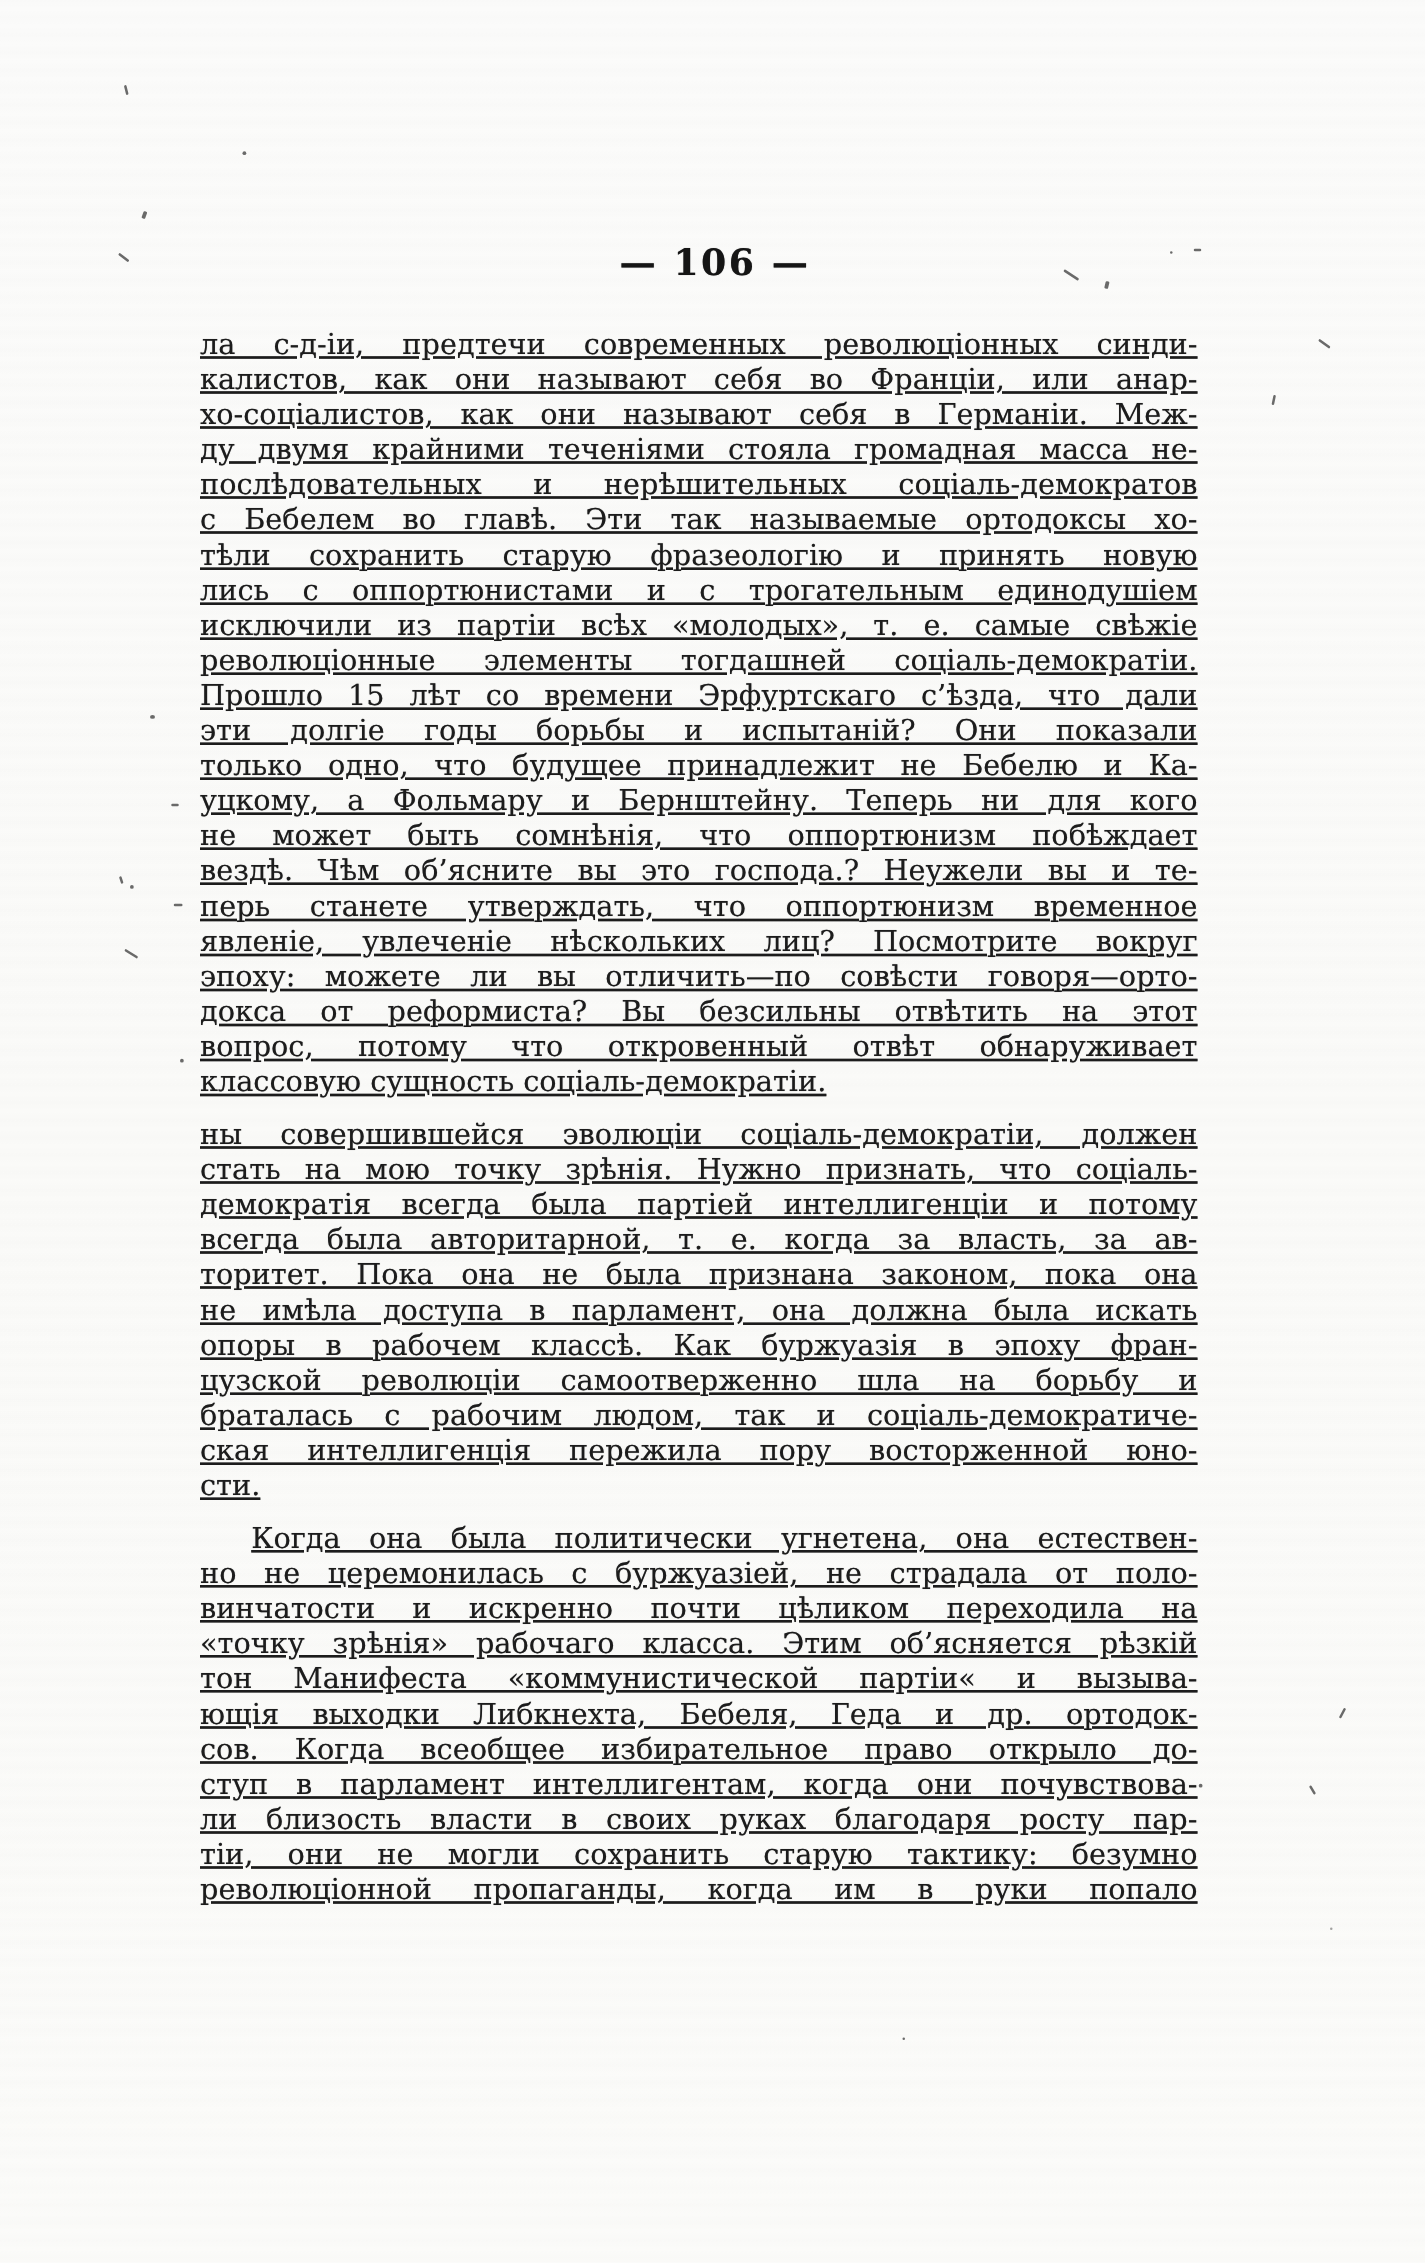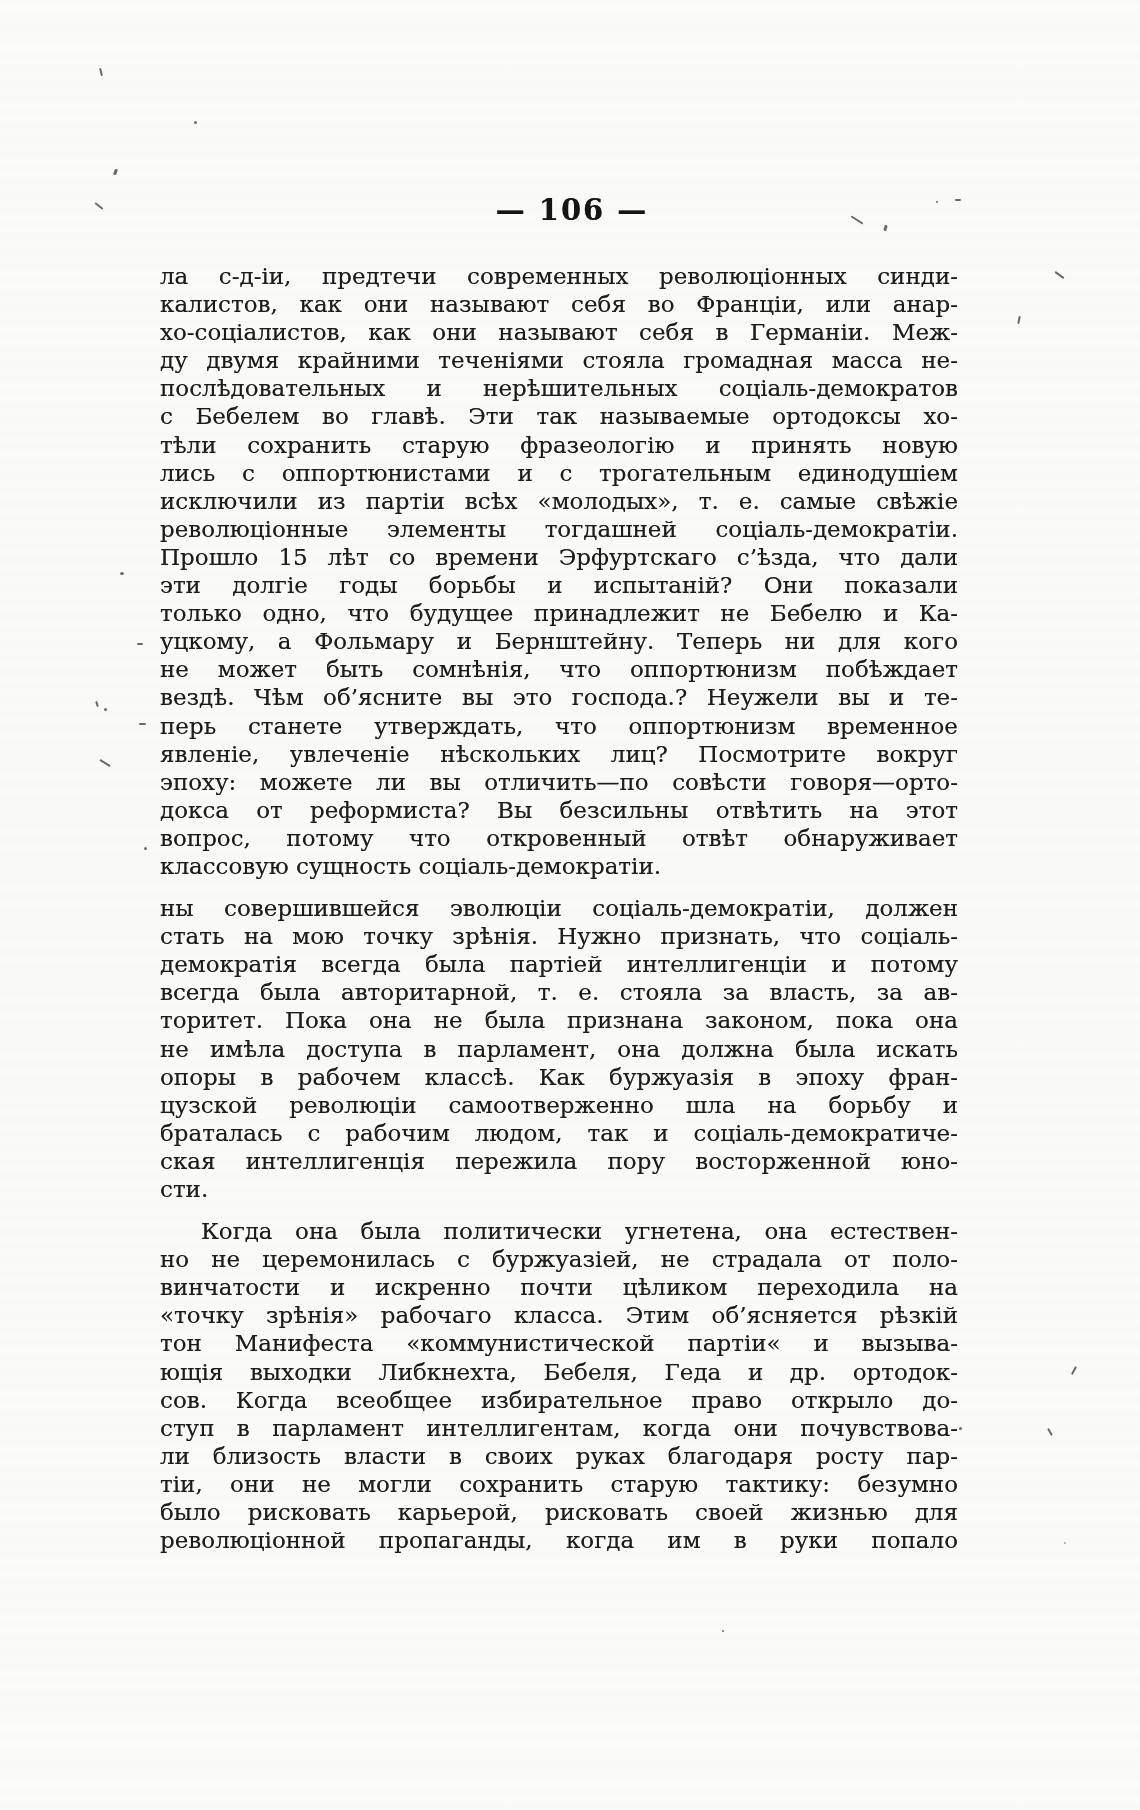--- a/index.html
+++ b/index.html
@@ -41,20 +41,21 @@
     left: 160px;
     width: 798px;
     font-size: 23px;
     line-height: 28.1px;
     text-shadow: 0 0 0.6px rgba(15,15,15,0.55);
   }
   .para + .para { margin-top: 14px; }
   .line {
     text-align: left;
     white-space: normal;
+    text-decoration: underline;
   }
   .line.jl {
     text-align: justify;
     text-align-last: justify;
     text-justify: inter-word;
   }
   .line.ind { padding-left: 41px; }
   .speck {
     position: absolute;
     background: #3a3a3a;
@@ -92,41 +93,40 @@
         <div class="line jl">явленіе, увлеченіе нѣскольких лиц? Посмотрите вокруг</div>
         <div class="line jl">эпоху: можете ли вы отличить—по совѣсти говоря—орто-</div>
         <div class="line jl">докса от реформиста? Вы безсильны отвѣтить на этот</div>
         <div class="line jl">вопрос, потому что откровенный отвѣт обнаруживает</div>
         <div class="line">классовую сущность соціаль-демократіи.</div>
       </div>
       <div class="para">
         <div class="line jl">ны совершившейся эволюціи соціаль-демократіи, должен</div>
         <div class="line jl">стать на мою точку зрѣнія. Нужно признать, что соціаль-</div>
         <div class="line jl">демократія всегда была партіей интеллигенціи и потому</div>
-        <div class="line jl">всегда была авторитарной, т. е. стояла за власть, за ав-</div>
+        <div class="line jl">всегда была авторитарной, т. е. когда за власть, за ав-</div>
         <div class="line jl">торитет. Пока она не была признана законом, пока она</div>
         <div class="line jl">не имѣла доступа в парламент, она должна была искать</div>
         <div class="line jl">опоры в рабочем классѣ. Как буржуазія в эпоху фран-</div>
         <div class="line jl">цузской революціи самоотверженно шла на борьбу и</div>
         <div class="line jl">браталась с рабочим людом, так и соціаль-демократиче-</div>
         <div class="line jl">ская интеллигенція пережила пору восторженной юно-</div>
         <div class="line">сти.</div>
       </div>
       <div class="para">
         <div class="line jl ind">Когда она была политически угнетена, она естествен-</div>
         <div class="line jl">но не церемонилась с буржуазіей, не страдала от поло-</div>
         <div class="line jl">винчатости и искренно почти цѣликом переходила на</div>
         <div class="line jl">«точку зрѣнія» рабочаго класса. Этим об’ясняется рѣзкій</div>
         <div class="line jl">тон Манифеста «коммунистической партіи« и вызыва-</div>
         <div class="line jl">ющія выходки Либкнехта, Бебеля, Геда и др. ортодок-</div>
         <div class="line jl">сов. Когда всеобщее избирательное право открыло до-</div>
         <div class="line jl">ступ в парламент интеллигентам, когда они почувствова-</div>
         <div class="line jl">ли близость власти в своих руках благодаря росту пар-</div>
         <div class="line jl">тіи, они не могли сохранить старую тактику: безумно</div>
-        <div class="line jl">было рисковать карьерой, рисковать своей жизнью для</div>
         <div class="line jl">революціонной пропаганды, когда им в руки попало</div>
       </div>
     </div>
 
   <div class="speck" style="left:100px;top:68px;width:2px;height:8px;transform:rotate(-14deg);"></div>
   <div class="speck dot" style="left:194px;top:121px;width:3px;height:3px;"></div>
   <div class="speck" style="left:114px;top:169px;width:3px;height:6px;transform:rotate(20deg);"></div>
   <div class="speck" style="left:94px;top:205px;width:10px;height:2px;transform:rotate(38deg);"></div>
   <div class="speck" style="left:850px;top:219px;width:14px;height:2px;transform:rotate(33deg);"></div>
   <div class="speck" style="left:884px;top:225px;width:3px;height:6px;transform:rotate(14deg);"></div>

